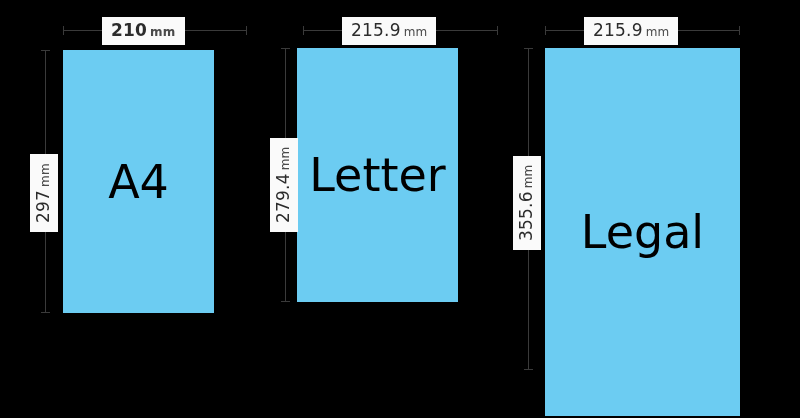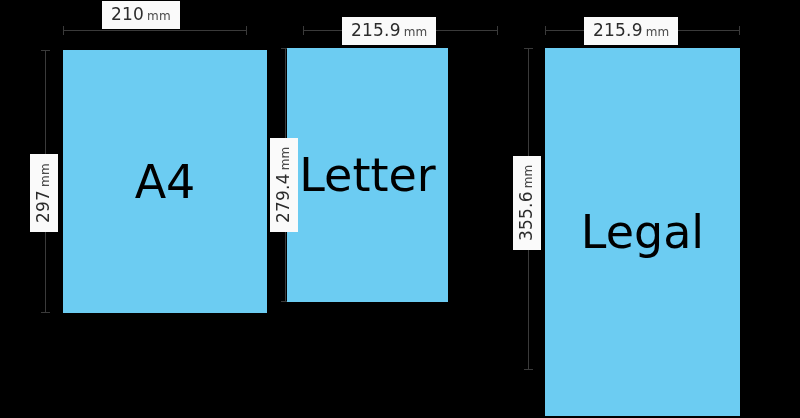--- a/index.html
+++ b/index.html
@@ -83,40 +83,40 @@
 <div id="stage">
 
   <div class="dimline h" style="left:63px; top:30px; width:184px;"></div>
   <div class="tick v" style="left:63px; top:26px;"></div>
   <div class="tick v" style="left:246px; top:26px;"></div>
 
   <div class="dimline v" style="left:45px; top:50px; height:263px;"></div>
   <div class="tick h" style="left:41px; top:50px;"></div>
   <div class="tick h" style="left:41px; top:312px;"></div>
 
-  <div class="sheet" style="left:63px; top:50px; width:204px; height:263px;">
+  <div class="sheet" style="left:63px; top:50px; width:151px; height:263px;">
     <span class="sheet-label">A4</span>
   </div>
 
-  <div class="chip" style="left:102px; top:1px;">
+  <div class="chip" style="left:102px; top:17px;font-weight:bold;">
     <span class="num">210</span><span class="unit">mm</span>
   </div>
 
   <div class="chip vertical" style="left:30px; top:232px; transform: rotate(-90deg);">
     <span class="num">297</span><span class="unit">mm</span>
   </div>
 
   <div class="dimline h" style="left:303px; top:30px; width:195px;"></div>
   <div class="tick v" style="left:303px; top:26px;"></div>
   <div class="tick v" style="left:497px; top:26px;"></div>
   <div class="dimline v" style="left:285px; top:48px; height:254px;"></div>
   <div class="tick h" style="left:281px; top:48px;"></div>
   <div class="tick h" style="left:281px; top:301px;"></div>
 
-  <div class="sheet" style="left:287px; top:48px; width:161px; height:254px;text-align:center;">
+  <div class="sheet" style="left:297px; top:48px; width:161px; height:254px;text-align:center;">
     <span class="sheet-label">Letter</span>
   </div>
 
   <div class="chip" style="left:342px; top:17px;">
     <span class="num">215.9</span><span class="unit">mm</span>
   </div>
 
   <div class="chip vertical" style="left:270px; top:232px; transform: rotate(-90deg);">
     <span class="num">279.4</span><span class="unit">mm</span>
   </div>

